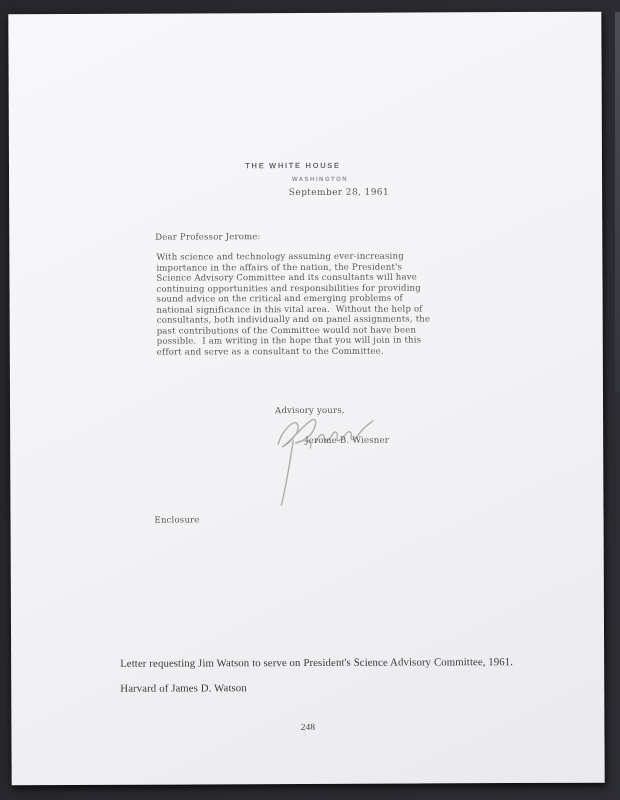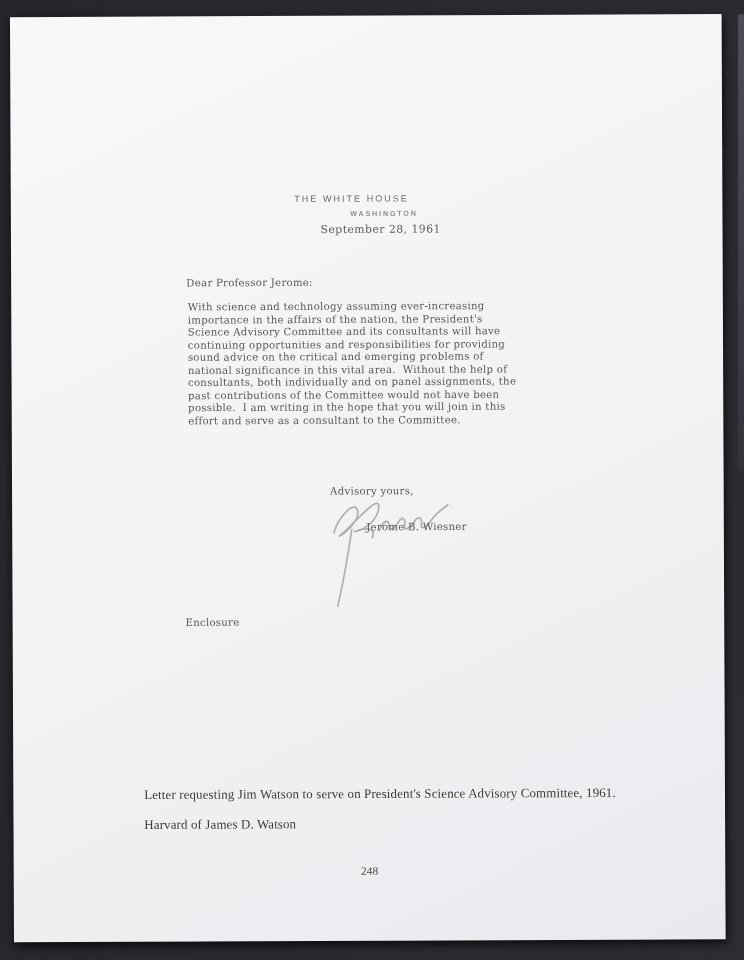--- a/index.html
+++ b/index.html
@@ -35,21 +35,21 @@
     box-shadow: 0 3px 10px rgba(0,0,0,0.55), 2px 3px 5px rgba(0,0,0,0.35);
   }
   .lh1 {
     position: absolute;
     left: 228px;
     top: 148px;
     width: 112px;
     text-align: center;
     font-family: "Liberation Sans", sans-serif;
     font-size: 7.5px;
-    font-weight: 400;
+    font-weight: 700;
     letter-spacing: 1.7px;
     color: #68686b;
     white-space: nowrap;
   }
   .lh2 {
     position: absolute;
     left: 256px;
     top: 163px;
     width: 110px;
     text-align: center;
@@ -58,21 +58,21 @@
     font-weight: 600;
     letter-spacing: 1.5px;
     color: #8f8f92;
     white-space: nowrap;
   }
   .date {
     position: absolute;
     left: 258px;
     top: 174px;
     width: 122px;
-    text-align: left;
+    text-align: right;
     font-size: 9px;
     letter-spacing: 0.4px;
     color: #5d5853;
     white-space: nowrap;
   }
   .type {
     color: #5c5752;
     font-size: 8.5px;
     line-height: 10.5px;
     letter-spacing: 0.2px;

